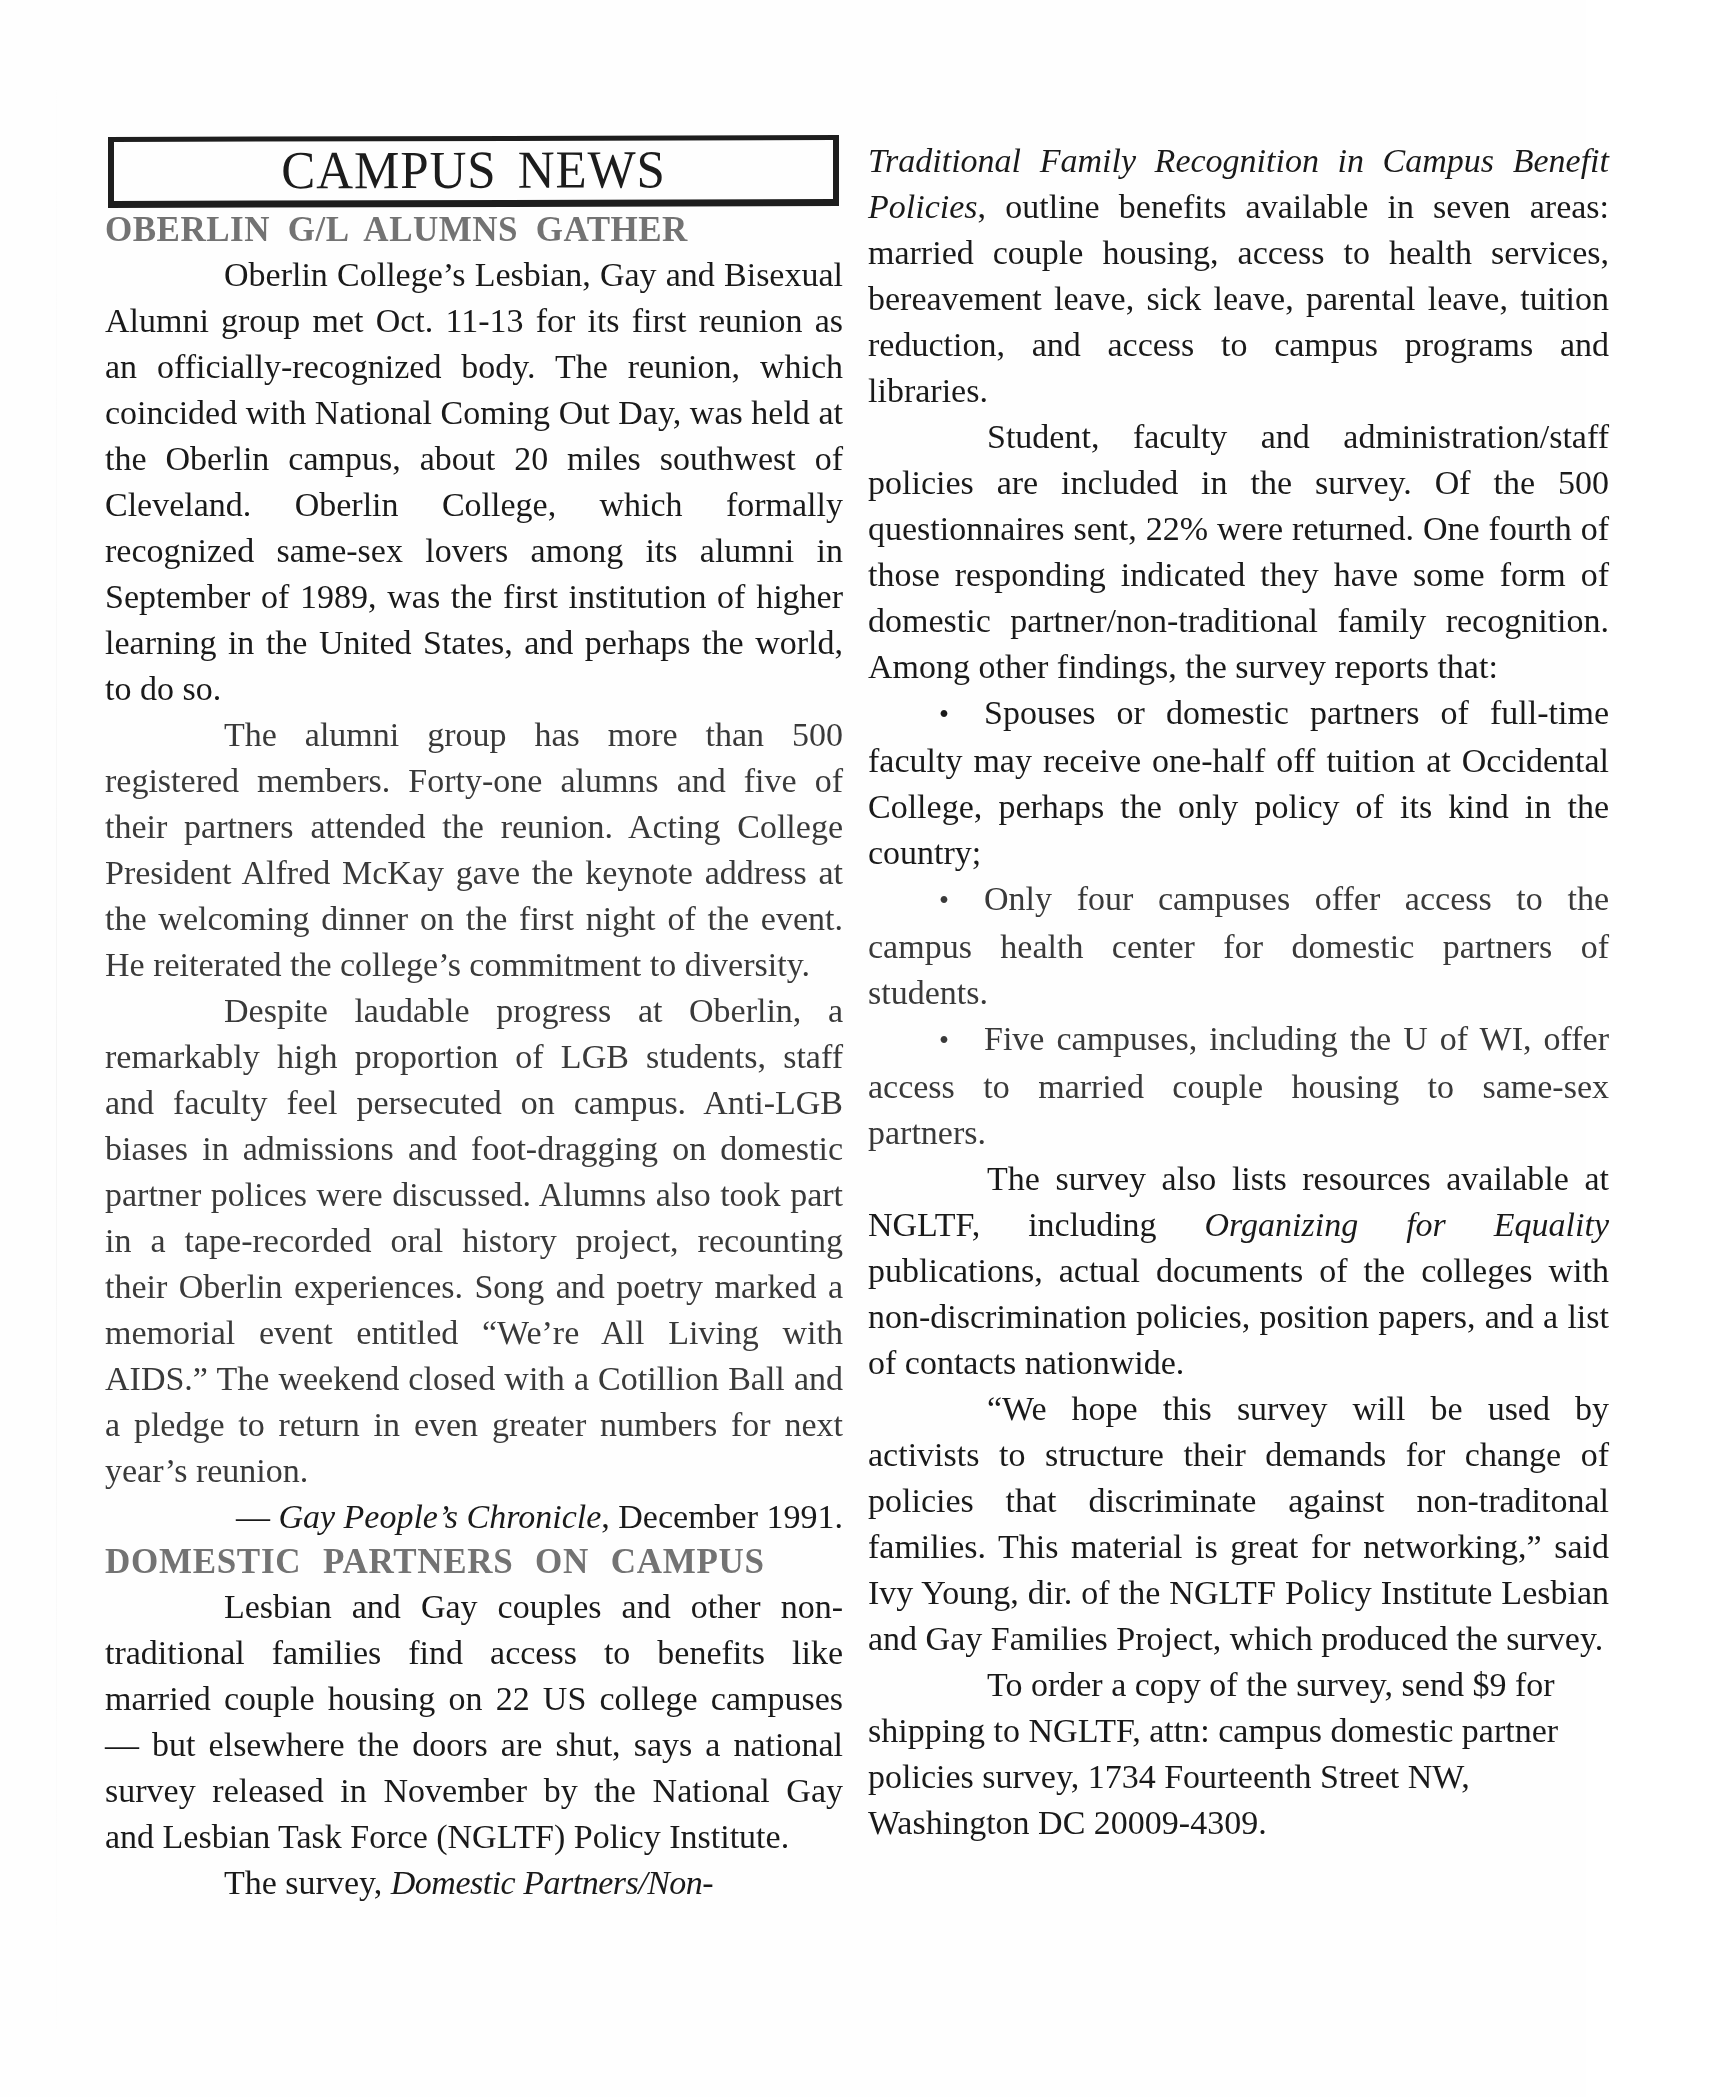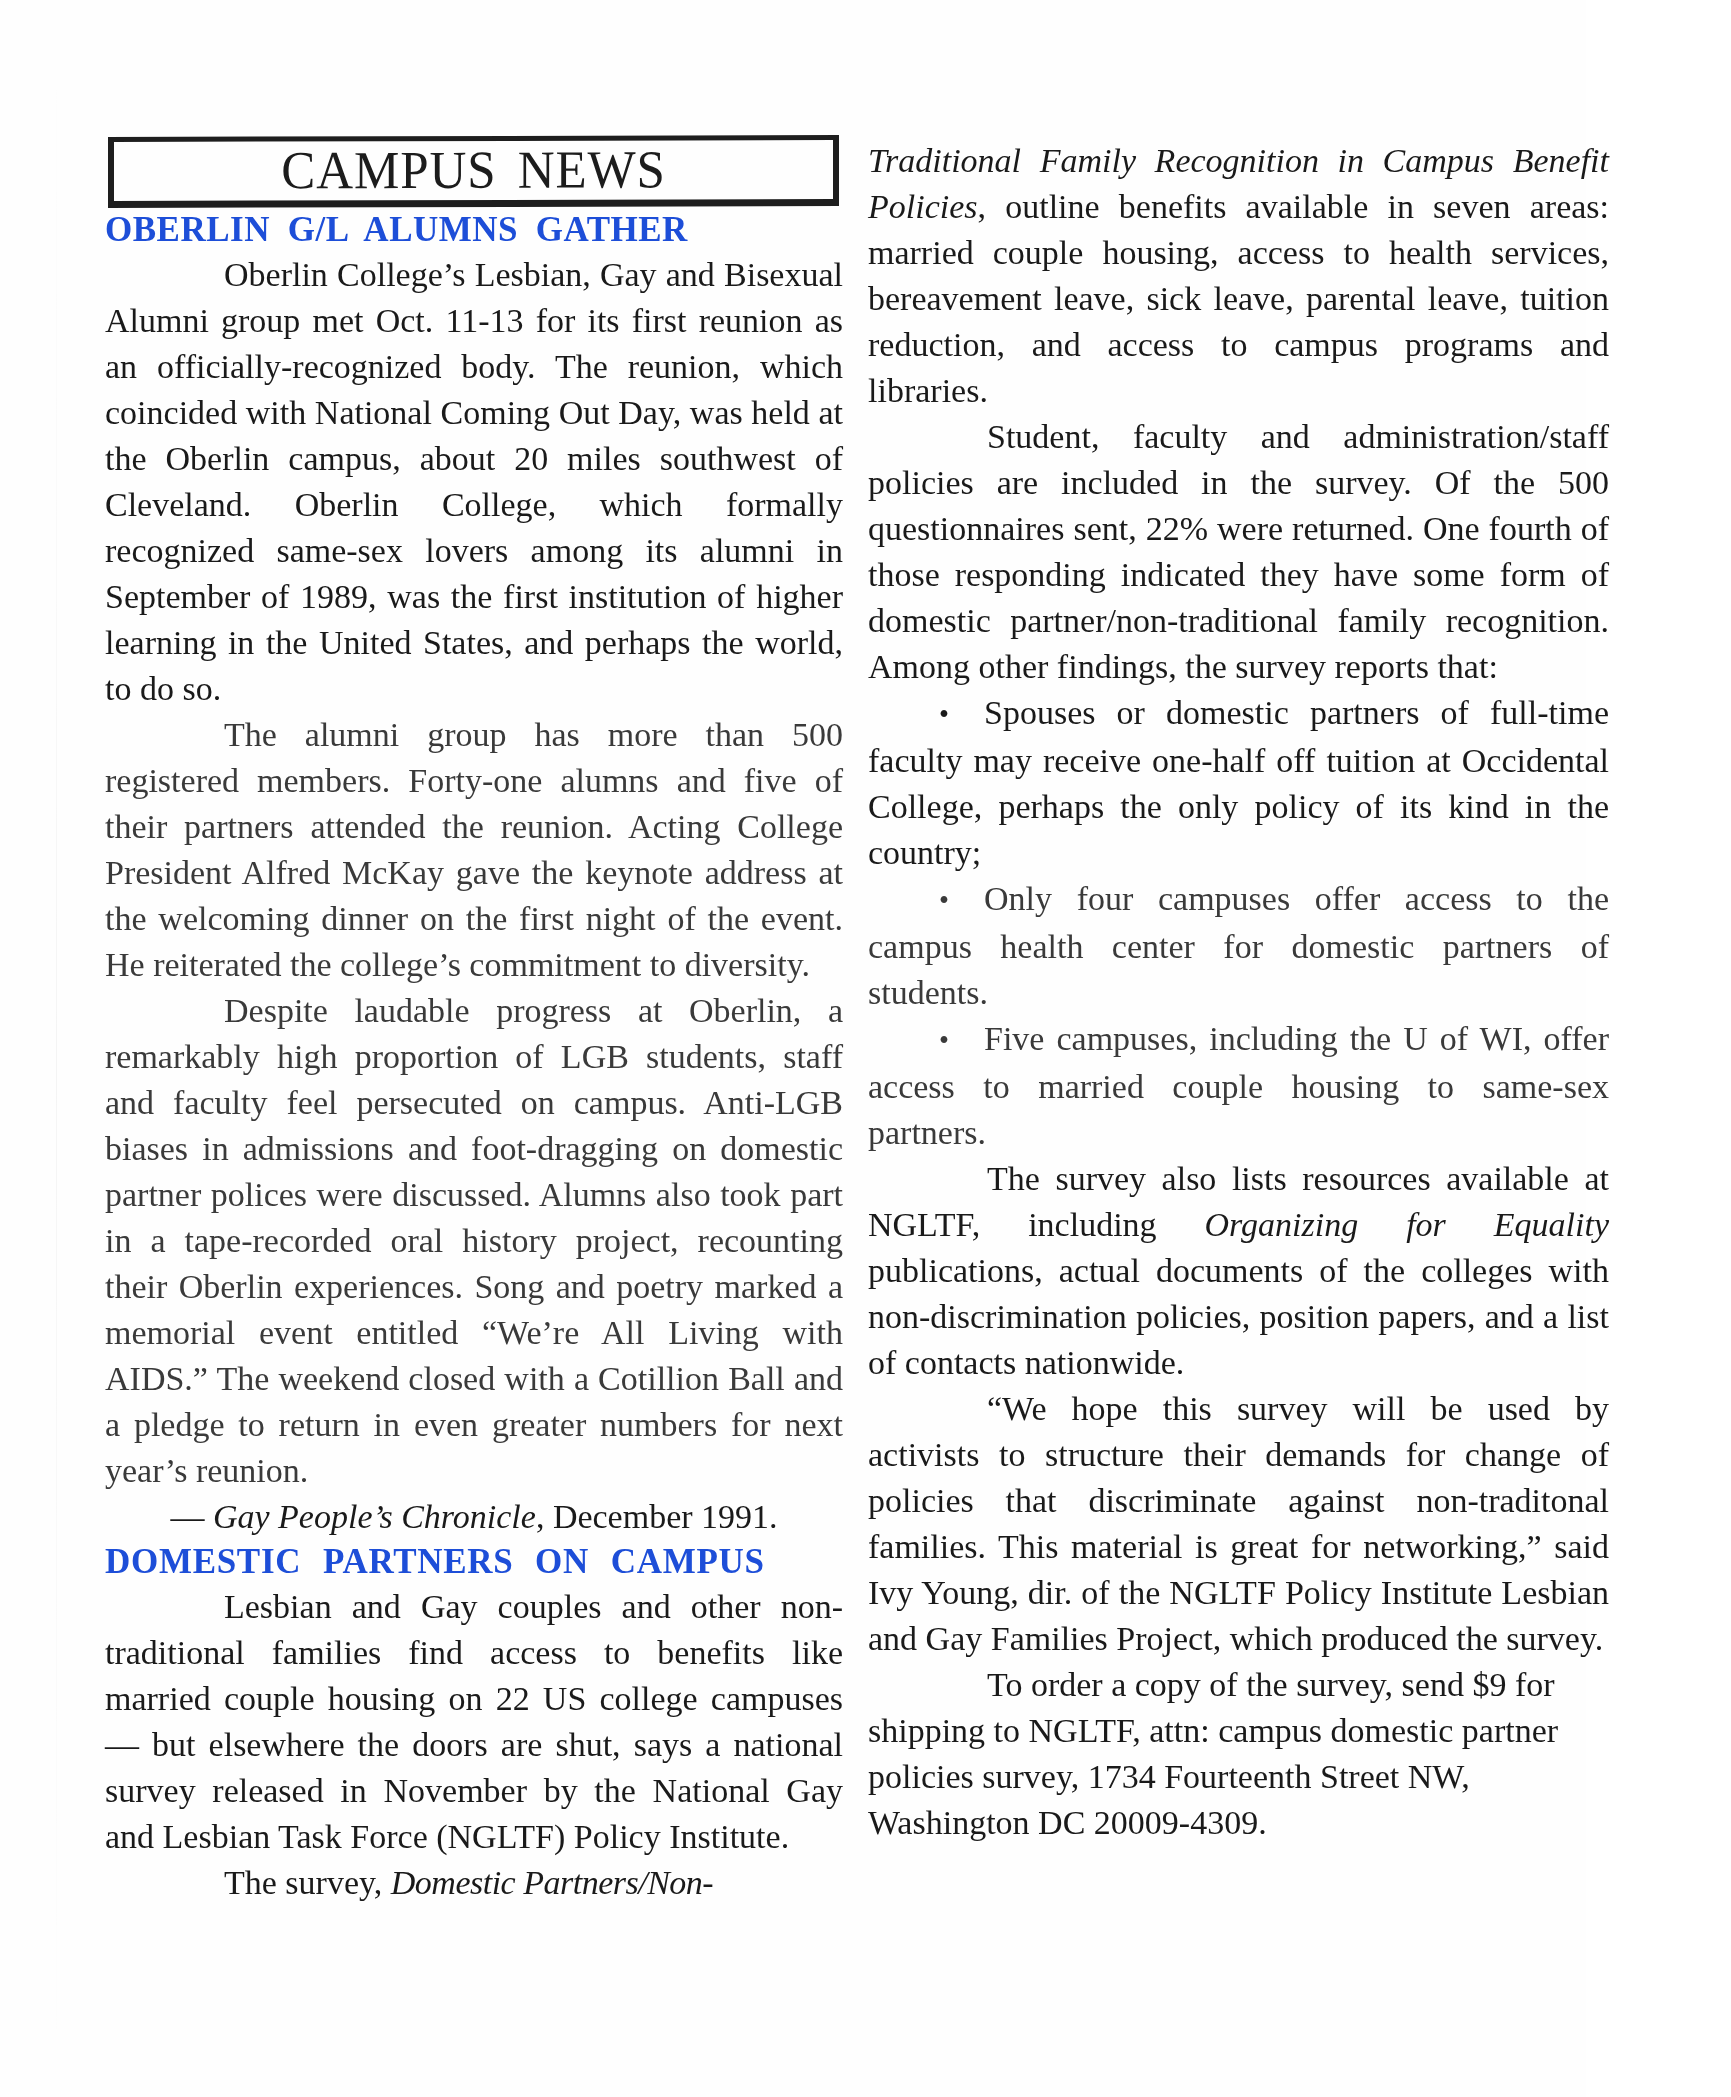--- a/index.html
+++ b/index.html
@@ -63,32 +63,32 @@
     }
     .headline {
       font-family: "Liberation Serif", "DejaVu Serif", serif;
       font-weight: bold;
       font-size: 35px;
       line-height: 44px;
       letter-spacing: 0.5px;
       word-spacing: 8.5px;
       margin: 0;
       text-align: left;
-      color: #1d4ed8;
+      color: #737373;
     }
     .headline-2 { word-spacing: 12.3px; letter-spacing: 0.7px; }
     p {
       margin: 0;
       text-indent: 119px;
     }
     p.no-indent { text-indent: 0; }
     p.gray { color: #3a3a3a; }
     .source {
       text-indent: 0;
-      text-align: center;
+      text-align: right;
     }
     .source em { font-style: italic; }
     em { font-style: italic; }
     .bullet {
       margin: 0;
       text-indent: 71px;
     }
     .bullet-dot {
       display: inline-block;
       width: 45px;

